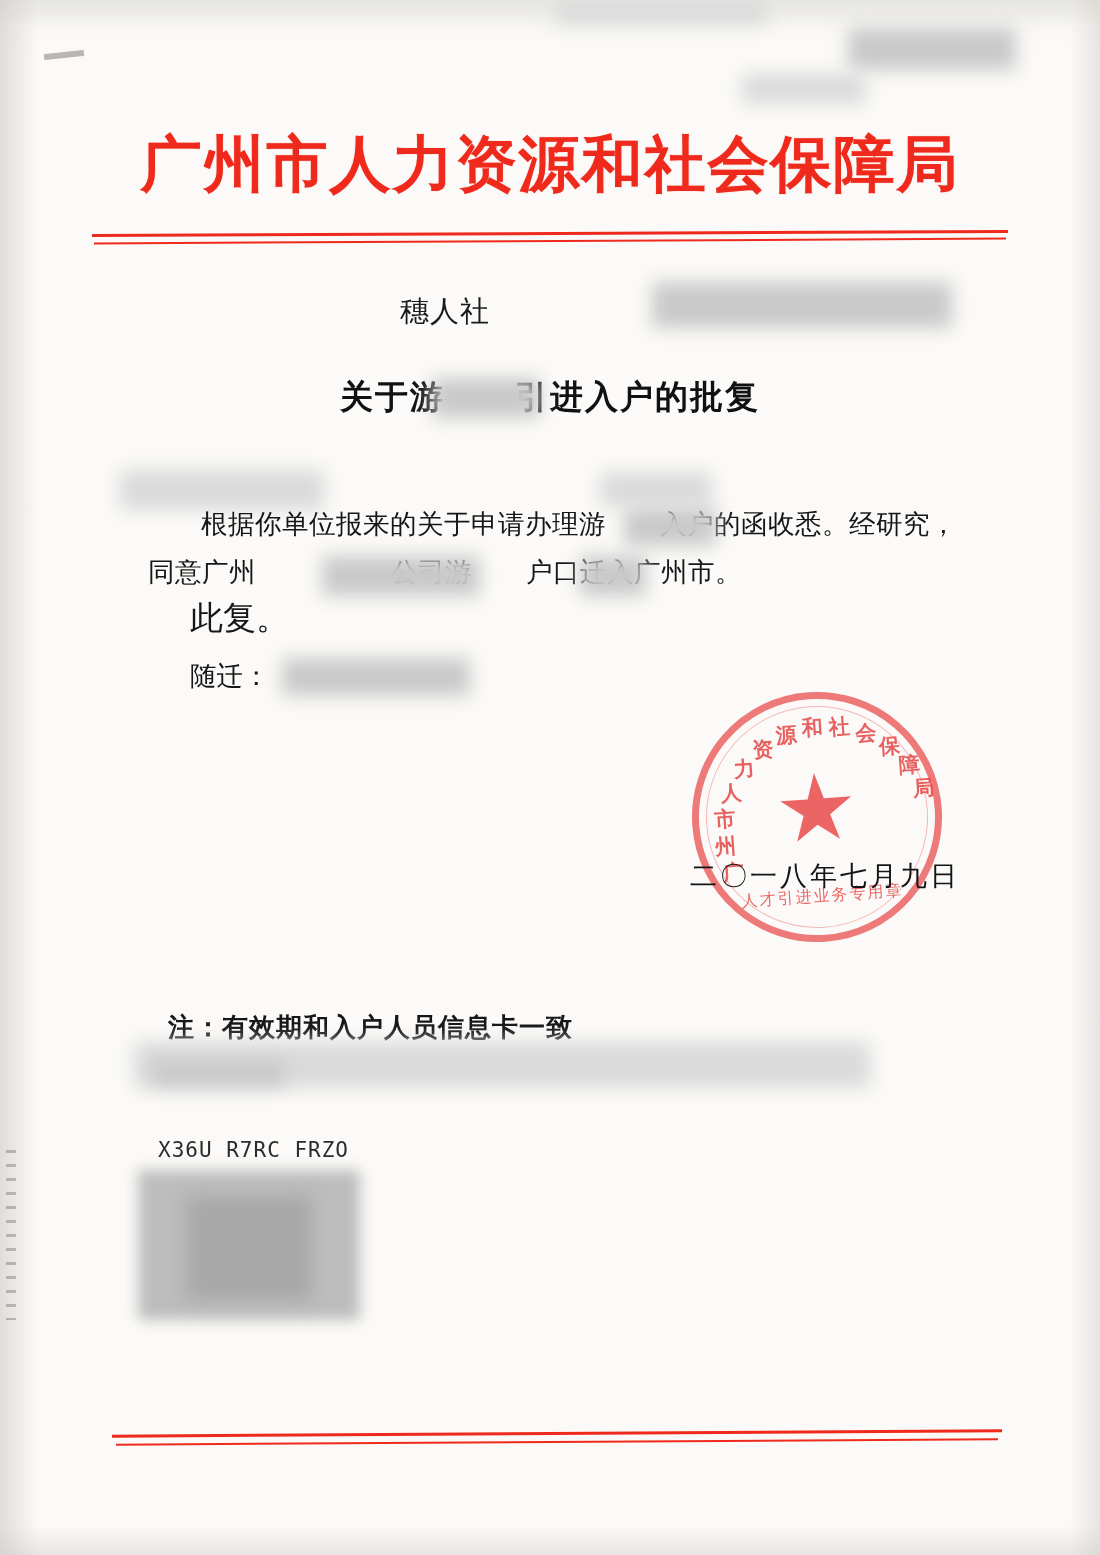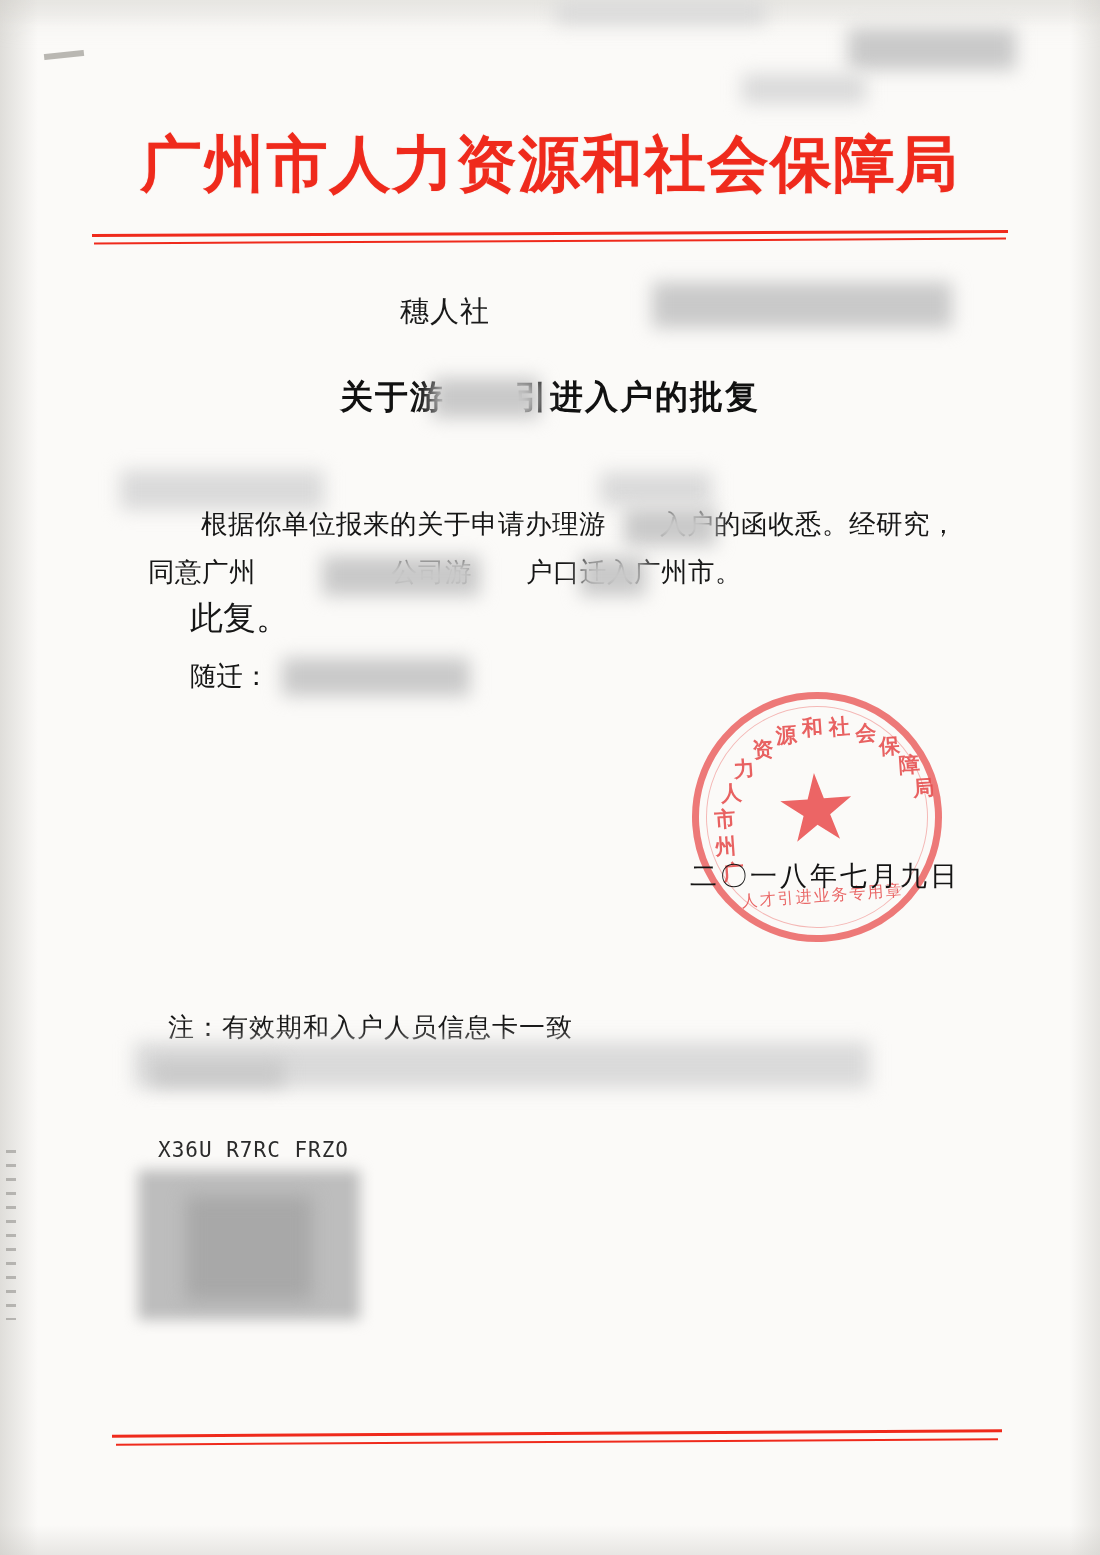--- a/index.html
+++ b/index.html
@@ -206,20 +206,21 @@
   }
 
   .note {
     position: absolute;
     top: 1010px;
     left: 168px;
     font-family: "DejaVu Serif", "Liberation Serif", serif;
     font-size: 26px;
     letter-spacing: 1px;
     color: #161616;
+    font-weight: bold;
   }
 
   .barcode-text {
     position: absolute;
     top: 1138px;
     left: 158px;
     font-family: "DejaVu Sans Mono", "Liberation Mono", monospace;
     font-size: 21px;
     letter-spacing: 1px;
     color: #2b2b2b;

